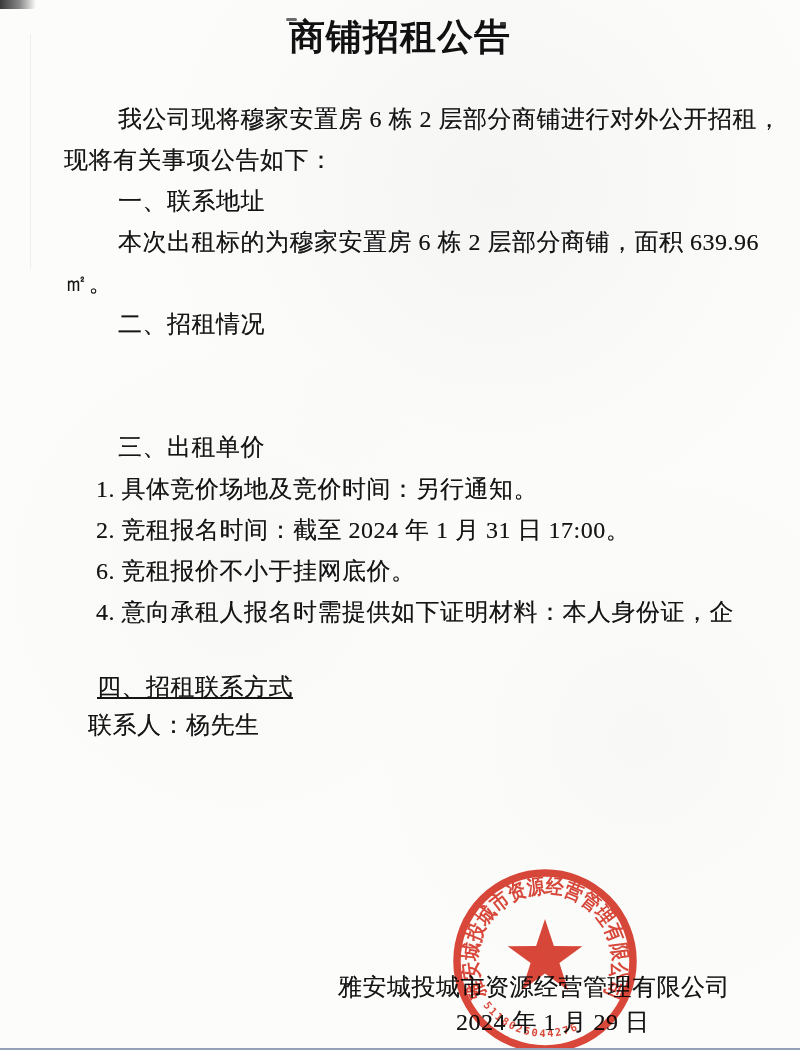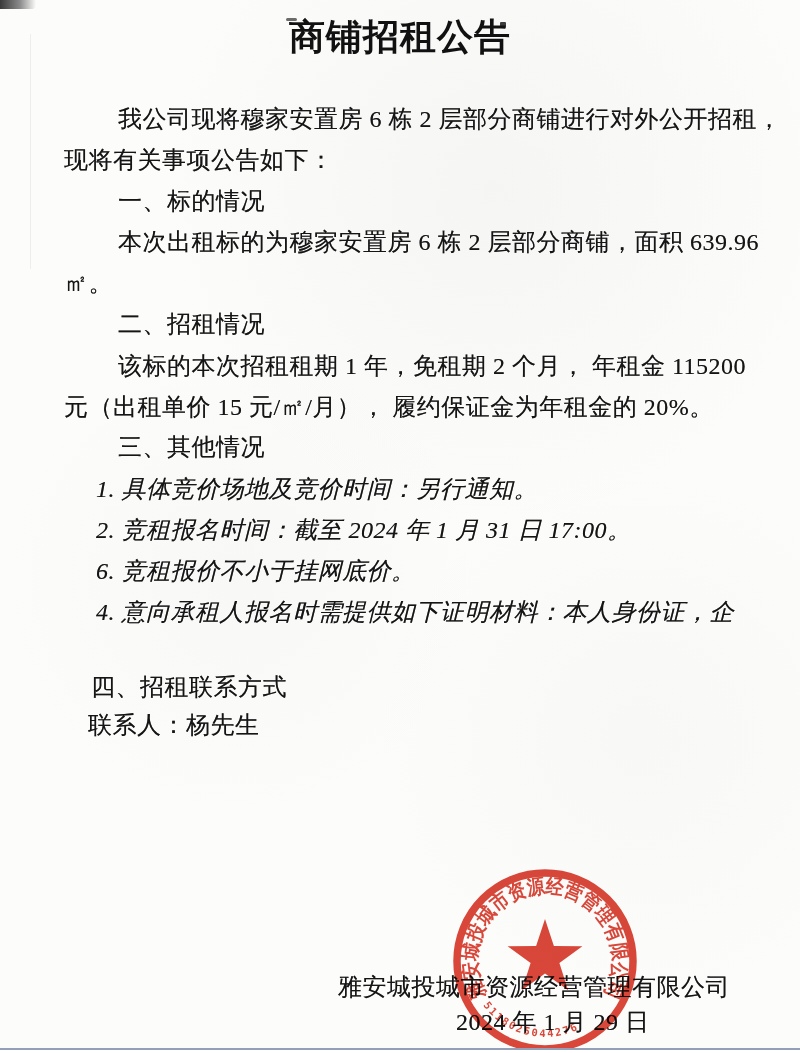--- a/index.html
+++ b/index.html
@@ -32,22 +32,22 @@
   .line {
     position: absolute;
     font-size: 24px;
     color: #151515;
     letter-spacing: 0.5px;
     white-space: nowrap;
     text-shadow: 0 0 0.5px rgba(20,20,20,0.55);
   }
   .l-base   { left: 64px; text-align: center; }
   .l-indent { left: 118px; }
-  .l-list   { left: 96px; font-style: italic; }
-  .l-sec4   { left: 91px; }
+  .l-list   { left: 96px; }
+  .l-sec4   { left: 97px; text-decoration: underline; }
   .l-contact{ left: 88px; }
 
   .signature-company {
     position: absolute;
     top: 971px; left: 338px;
     font-size: 24px;
     color: #151515;
     letter-spacing: 0.5px;
     white-space: nowrap;
     text-shadow: 0 0 0.5px rgba(20,20,20,0.55);
@@ -89,27 +89,25 @@
 
   <div class="artifact smudge-topleft"></div>
   <div class="artifact speck-1"></div>
   <div class="artifact speck-2"></div>
   <div class="artifact fold-line"></div>
 
   <div class="doc-title">商铺招租公告</div>
 
   <div class="line l-indent" style="top:103px">我公司现将穆家安置房 6 栋 2 层部分商铺进行对外公开招租，</div>
   <div class="line l-base" style="top:144px">现将有关事项公告如下：</div>
-  <div class="line l-indent" style="top:185px">一、标的情况</div>
+  <div class="line l-indent" style="top:185px">一、联系地址</div>
   <div class="line l-indent" style="top:226px">本次出租标的为穆家安置房 6 栋 2 层部分商铺，面积 639.96</div>
   <div class="line l-base" style="top:267px">㎡。</div>
   <div class="line l-indent" style="top:308px">二、招租情况</div>
-  <div class="line l-indent" style="top:350px">该标的本次招租租期 1 年，免租期 2 个月， 年租金 115200</div>
-  <div class="line l-base" style="top:391px">元（出租单价 15 元/㎡/月）， 履约保证金为年租金的 20%。</div>
-  <div class="line l-indent" style="top:431px">三、其他情况</div>
+  <div class="line l-indent" style="top:431px">三、出租单价</div>
   <div class="line l-list" style="top:473px">1. 具体竞价场地及竞价时间：另行通知。</div>
   <div class="line l-list" style="top:514px">2. 竞租报名时间：截至 2024 年 1 月 31 日 17:00。</div>
   <div class="line l-list" style="top:555px">6. 竞租报价不小于挂网底价。</div>
   <div class="line l-list" style="top:596px">4. 意向承租人报名时需提供如下证明材料：本人身份证，企</div>
   <div class="line l-sec4" style="top:671px">四、招租联系方式</div>
   <div class="line l-contact" style="top:709px">联系人：杨先生</div>
 
   <div class="signature-company">雅安城投城市资源经营管理有限公司</div>
   <div class="signature-date">2024 年 1 月 29 日</div>
 

